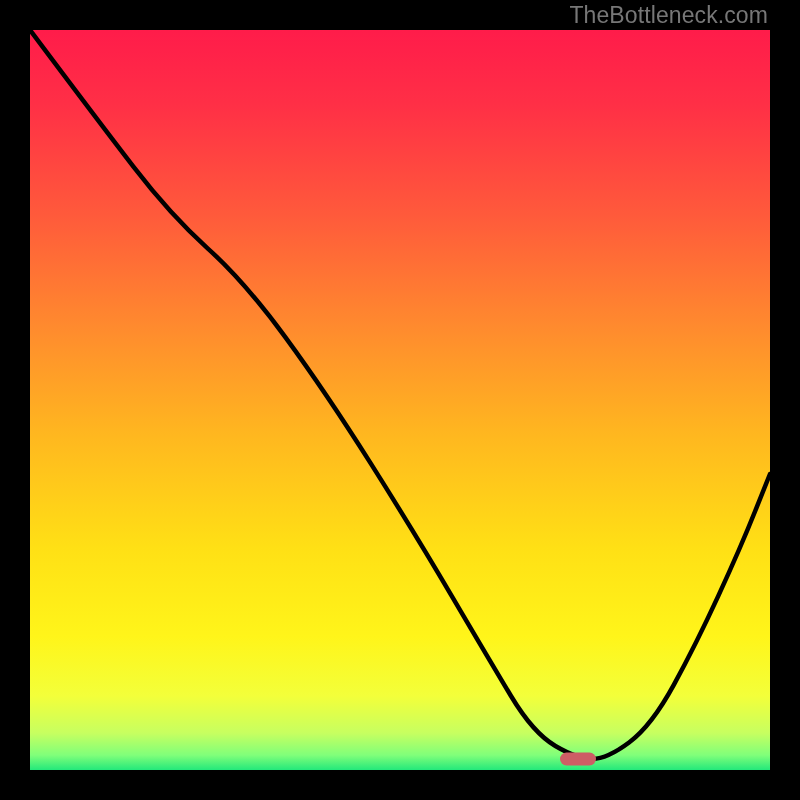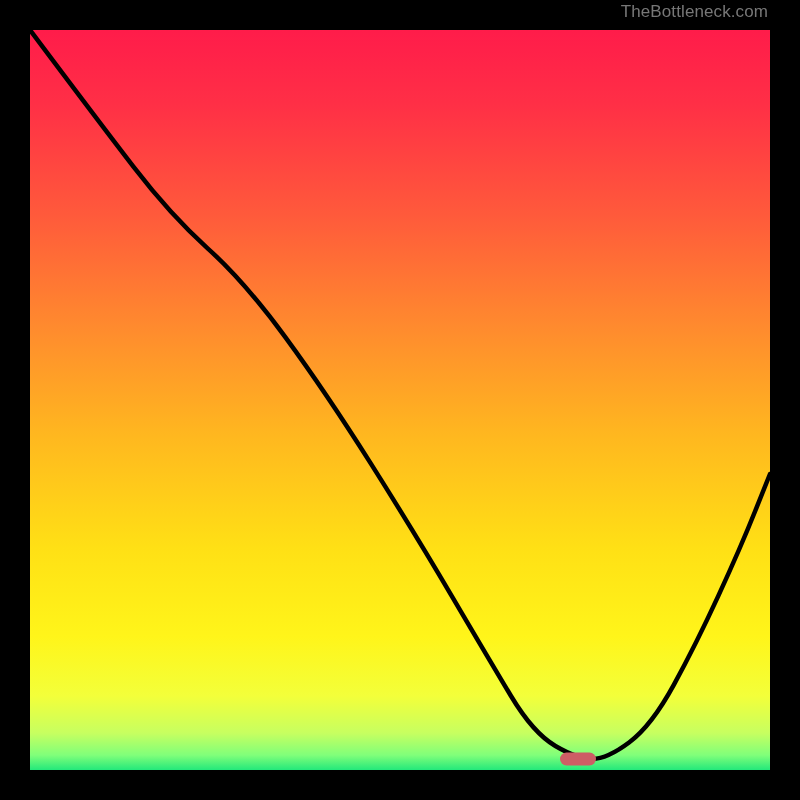--- a/index.html
+++ b/index.html
@@ -24,21 +24,21 @@
     top: 0;
     width: 100%;
     height: 100%;
   }
   .watermark {
     position: absolute;
     top: 2px;
     right: 32px;
     color: #777;
     font-family: Arial, Helvetica, sans-serif;
-    font-size: 17px;
+    font-size: 23px;
     font-weight: 500;
     letter-spacing: 0.1px;
   }
   svg.curve {
     position: absolute;
     left: 0;
     top: 0;
     width: 100%;
     height: 100%;
   }

